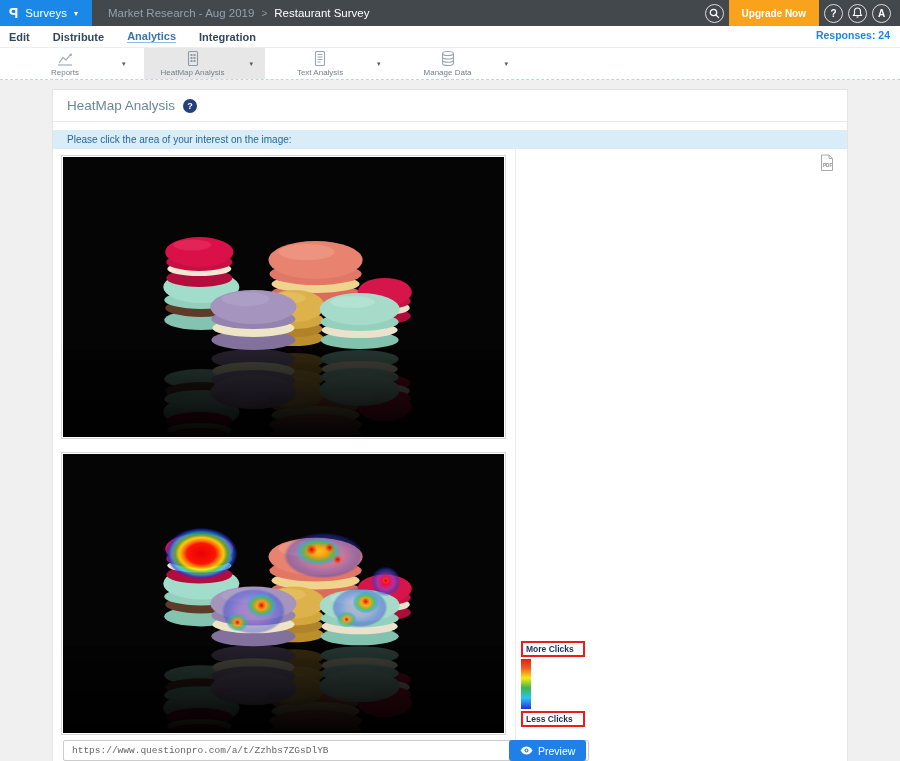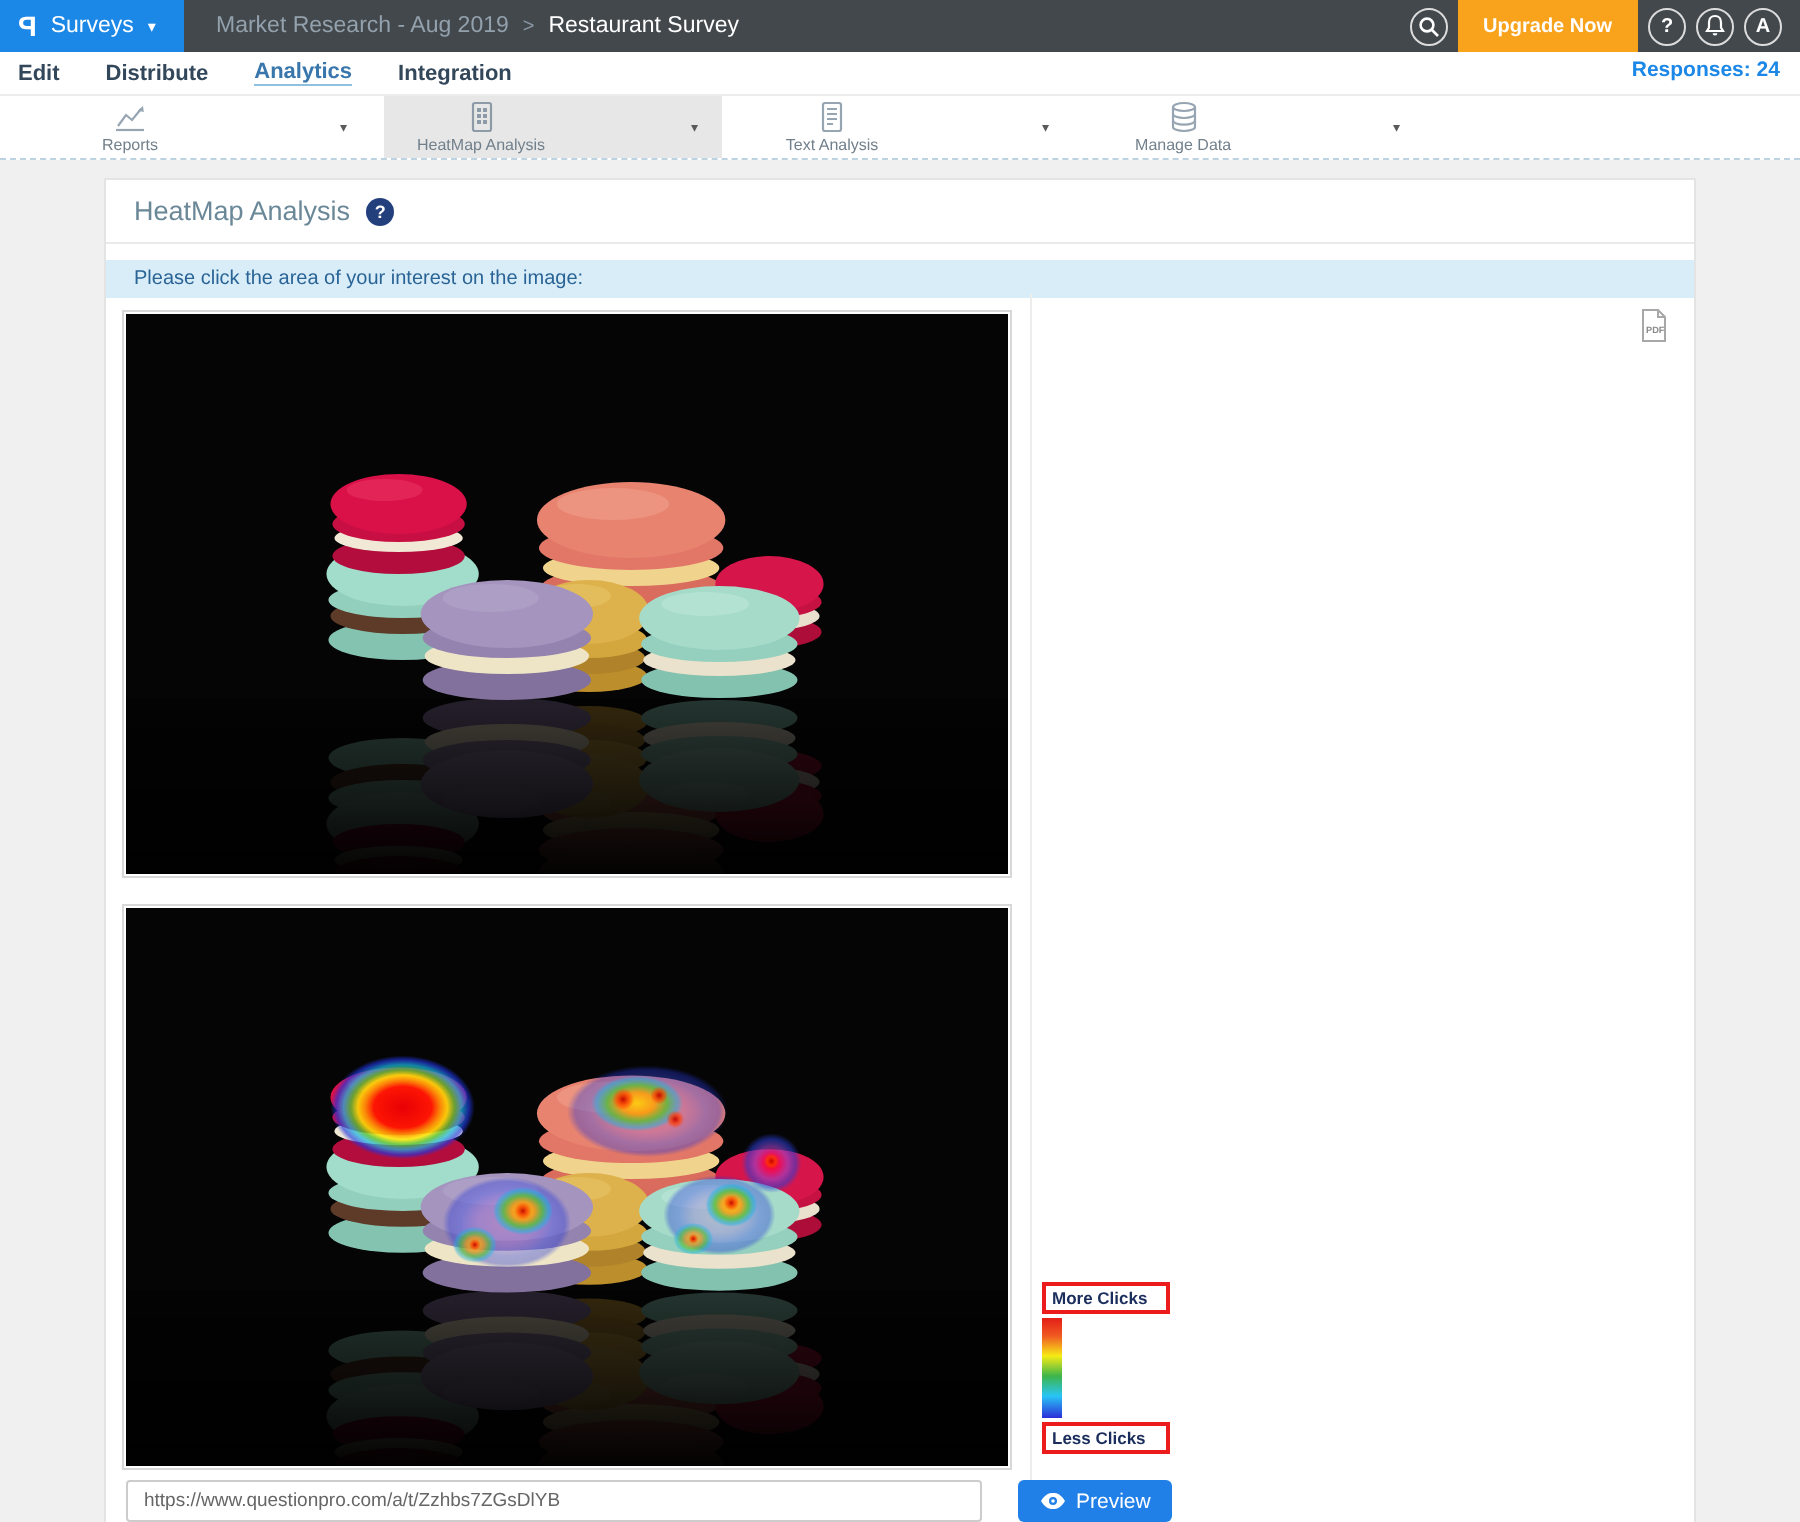--- a/index.html
+++ b/index.html
@@ -20,21 +20,21 @@
   .upgrade-btn { background:#f9a21c; border-radius:10px; color:#fff; font-size:10px; font-weight:bold; padding:20px 13px; border:none; cursor:pointer; }
 
   
   .navrow { height:21px; background:#fff; display:flex; align-items:center; padding-left:9px; position:relative; }
   .nav-item { font-size:11px; font-weight:bold; color:#33475b; margin-right:23px; cursor:pointer; }
   .nav-item.active { color:#3876ac; border-bottom:1px solid #8fc0e0; }
   .responses { position:absolute; right:10px; top:3px; color:#1b87e6; font-size:10.5px; font-weight:bold; }
 
   
   .toolbar { height:33px; background:#fff; border-top:1px solid #ededed; border-bottom:1px dashed #bed3e2; display:flex; align-items:stretch; padding-left:16px; }
-  .tb-item { display:flex; align-items:center; padding:0 12px; margin-right:6px; cursor:pointer;gap:48px; }
+  .tb-item { display:flex; align-items:center; padding:0 12px; margin-right:6px; cursor:pointer; }
   .tb-item.active { background:#e7e7e7; }
   .tb-main { display:flex; flex-direction:column; align-items:center; justify-content:center; gap:1px; min-width:74px; }
   .tb-label { font-size:8px; color:#72808c; white-space:nowrap; }
   .tb-caret { font-size:7px; color:#5a5a5a; margin-left:20px; }
   .tb-icon svg { display:block; }
 
   
   .main { padding-top:9px; }
   .card { margin-left:52px; width:796px; height:673px; background:#fff; border:1px solid #e4e4e4; position:relative; }
   .card-header { height:32px; border-bottom:1px solid #eaeaea; display:flex; align-items:center; padding:0 14px; gap:8px; }
@@ -49,21 +49,21 @@
   .img-box svg { display:block; width:100%; height:100%; }
 
   .pdf-btn { position:absolute; left:766px; top:64px; cursor:pointer; }
 
   
   .legend { position:absolute; left:468px; top:551px; width:64px; display:flex; flex-direction:column; }
   .legend-label { font-size:8.5px; font-weight:bold; color:#1a2d5c; border:2px solid #ed1c1c; padding:1px 3px; background:#fff; white-space:nowrap; }
   .legend-bar { width:10px; height:50px; margin:2px 0; background:linear-gradient(to bottom,#e31e18 0%,#f05a22 18%,#f6eb16 38%,#3db54a 58%,#29c5f6 78%,#2a2dd8 100%); }
 
   
-  .url-input { position:absolute; left:10px; top:650px; width:428px; height:21px; border:1px solid #cccccc; border-radius:2px; font-size:9.5px; color:#666; padding:0 8px; font-family:Liberation Sans, sans-serif; }
+  .url-input { position:absolute; left:10px; top:650px; width:526px; height:21px; border:1px solid #cccccc; border-radius:2px; font-size:9.5px; color:#666; padding:0 8px; font-family:Liberation Mono, monospace; }
   .preview-btn { position:absolute; left:456px; top:650px; height:21px; background:#2080e8; color:#fff; font-size:10.5px; border:none; border-radius:3px; display:flex; align-items:center; gap:5px; padding:0 11px; cursor:pointer; font-family:"Liberation Sans",sans-serif; }
 </style>
 </head>
 <body>
 
 <svg width="0" height="0" style="position:absolute" aria-hidden="true">
   <defs>
     <g id="macarons">
       <g>
         <ellipse cx="252" cy="137" rx="45" ry="11" fill="#d96c5c"></ellipse>

